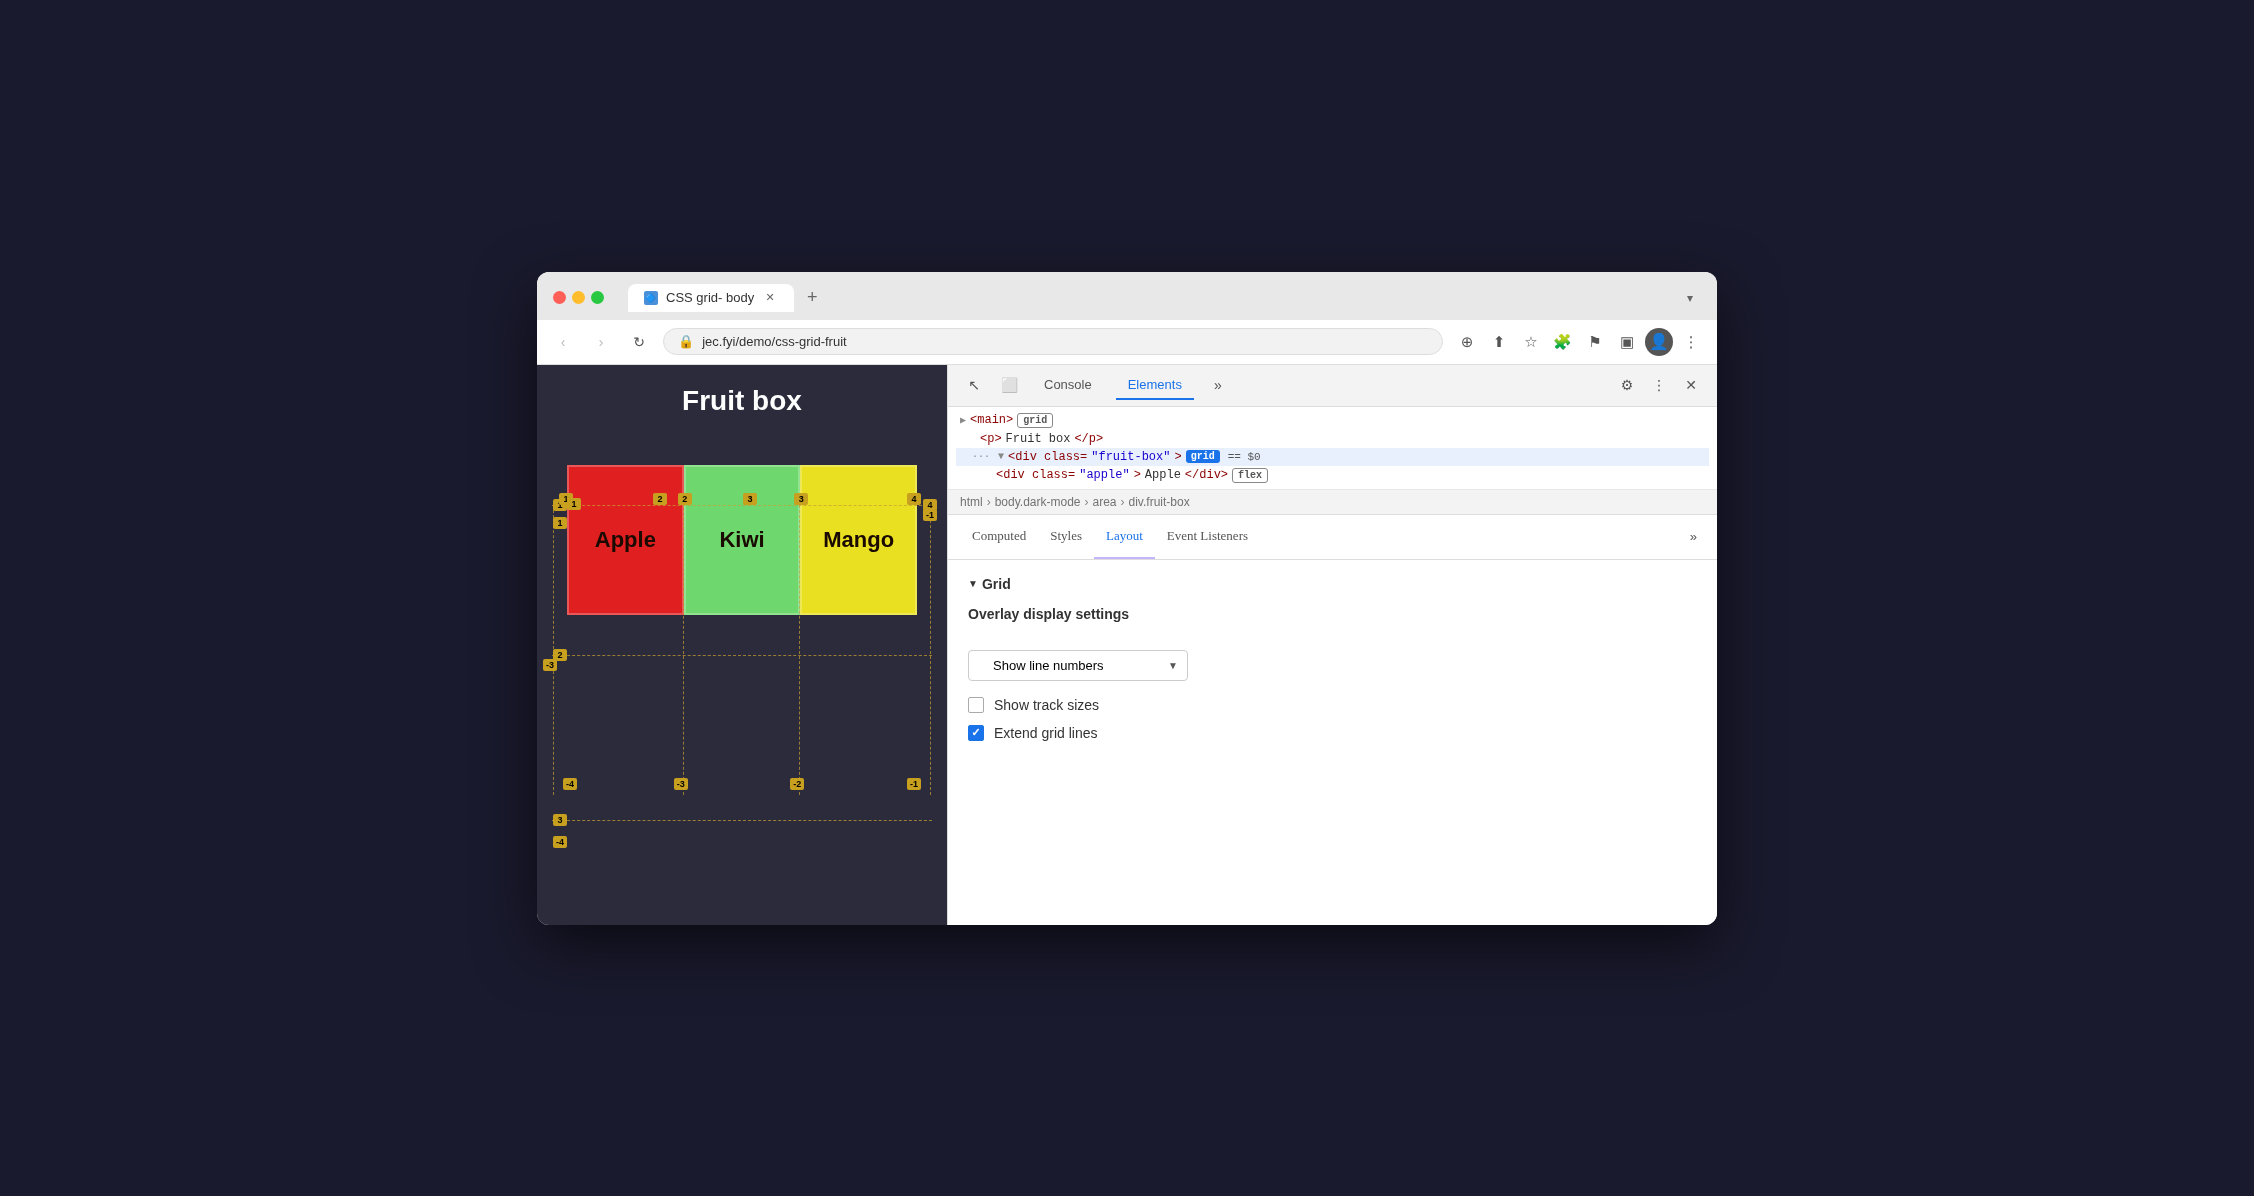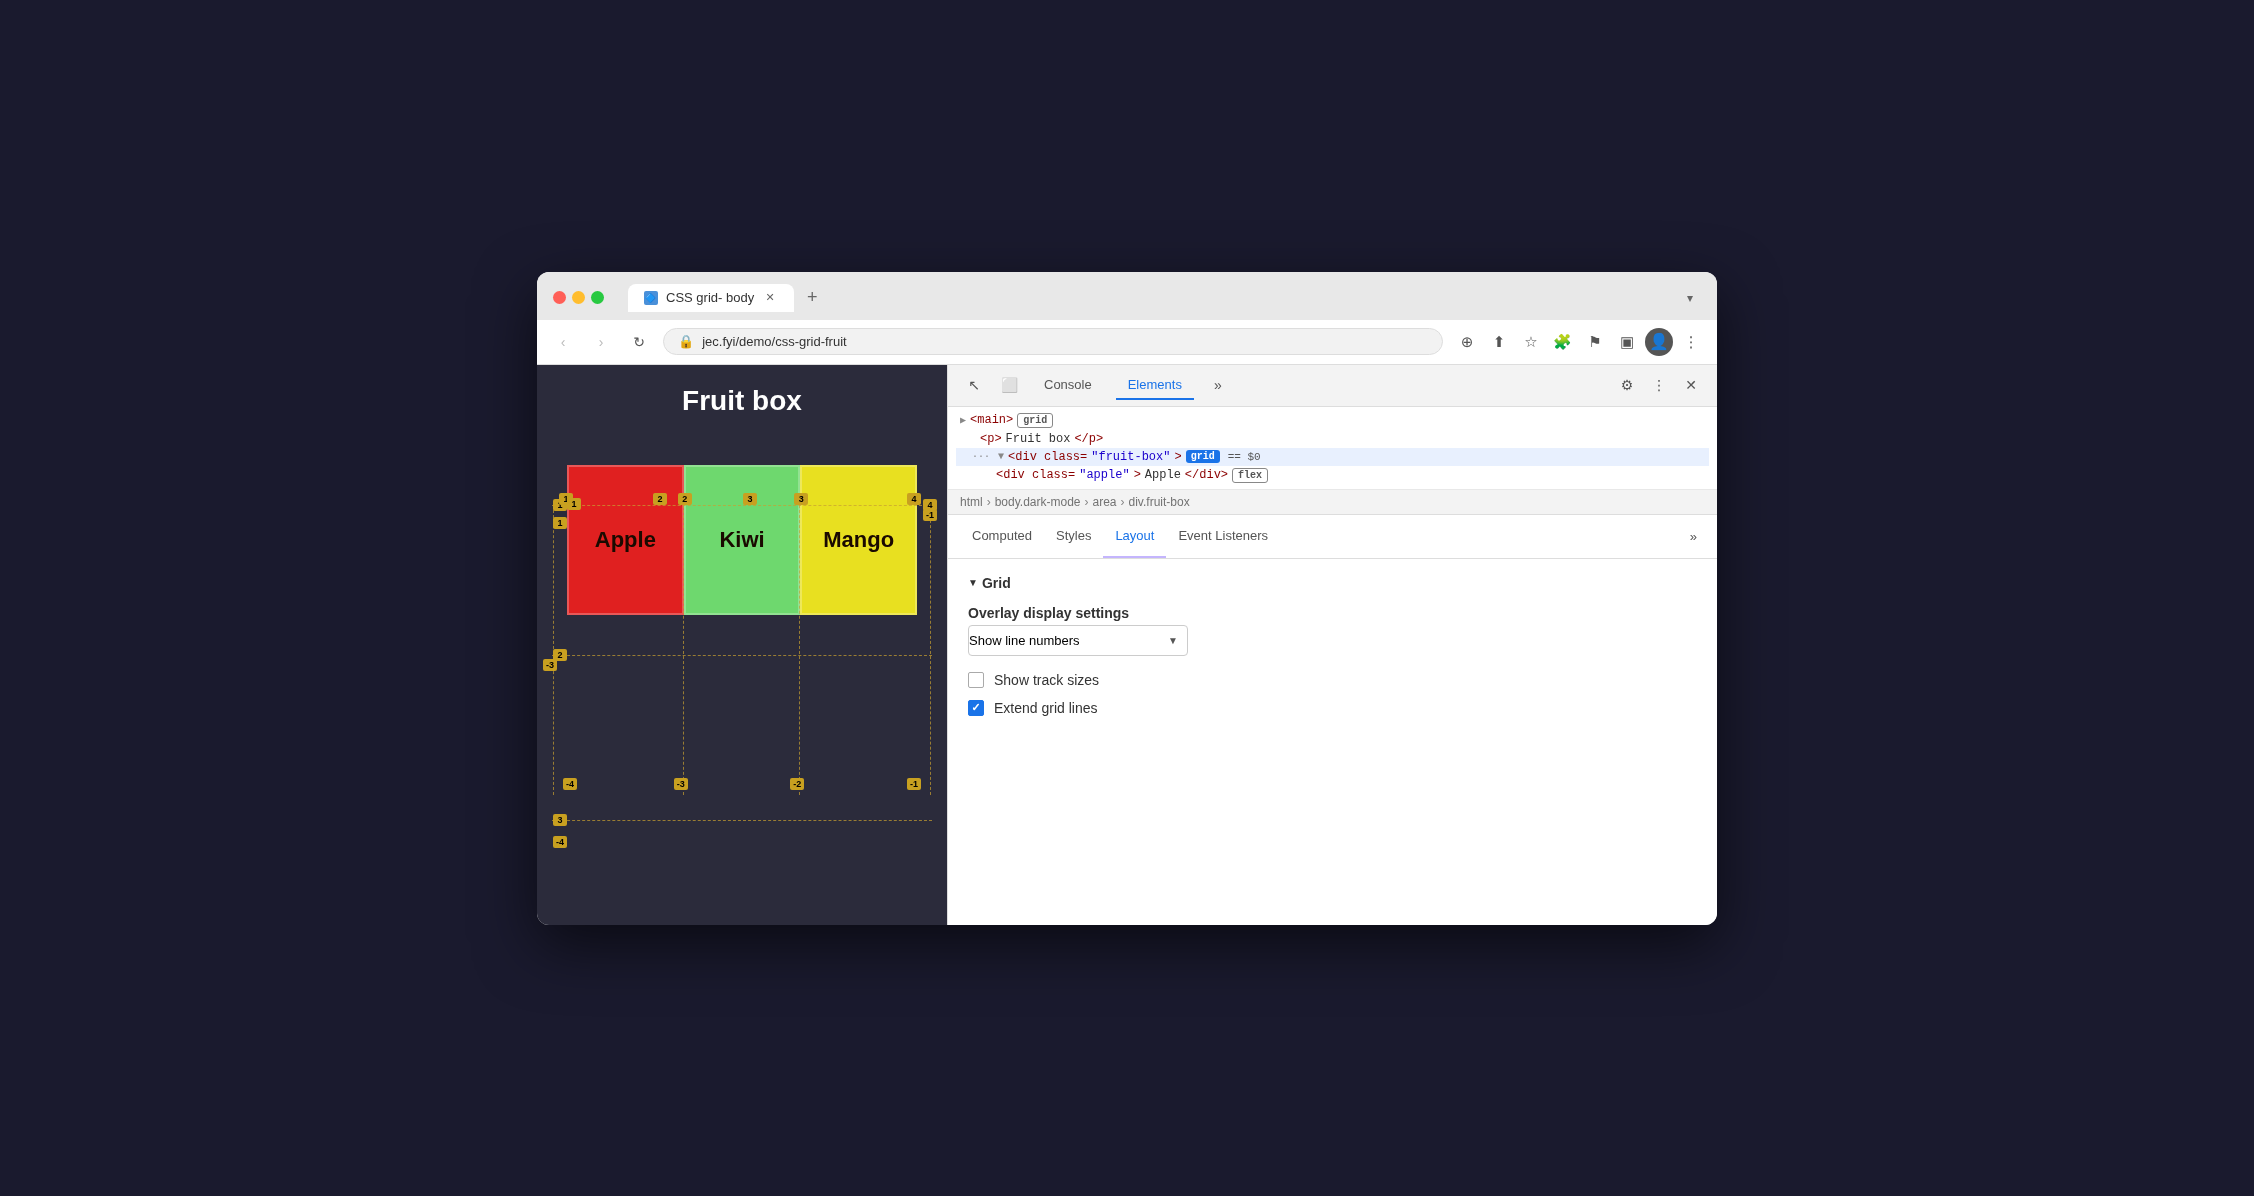--- a/index.html
+++ b/index.html
@@ -329,20 +329,21 @@
       padding: 0 12px;
       background: white;
     }
 
     .layout-tab {
       padding: 13px 12px;
       font-size: 13px;
       color: #555;
       cursor: pointer;
       border-bottom: 2px solid transparent;
+      font-family: Liberation Serif, serif;
     }
 
     .layout-tab.active {
       color: #1a73e8;
       border-bottom: 2px solid #c4b5fd;
     }
 
     .layout-tab-more {
       margin-left: auto;
       color: #555;
@@ -365,32 +366,32 @@
       margin-bottom: 14px;
       display: flex;
       align-items: center;
       gap: 4px;
     }
 
     .settings-subtitle {
       font-size: 14px;
       font-weight: bold;
       color: #333;
-      margin-bottom: 4px;
+      margin-bottom: 28px;
     }
 
     .dropdown-wrapper {
       position: relative;
       width: 220px;
       margin-bottom: 16px;
     }
 
     .dropdown-wrapper select {
       width: 100%;
-      padding: 7px 0;
+      padding: 7px 24px;
       font-size: 13px;
       border: 1px solid #ccc;
       border-radius: 4px;
       background: white;
       appearance: none;
       -webkit-appearance: none;
       cursor: pointer;
     }
 
     .dropdown-wrapper::after {

